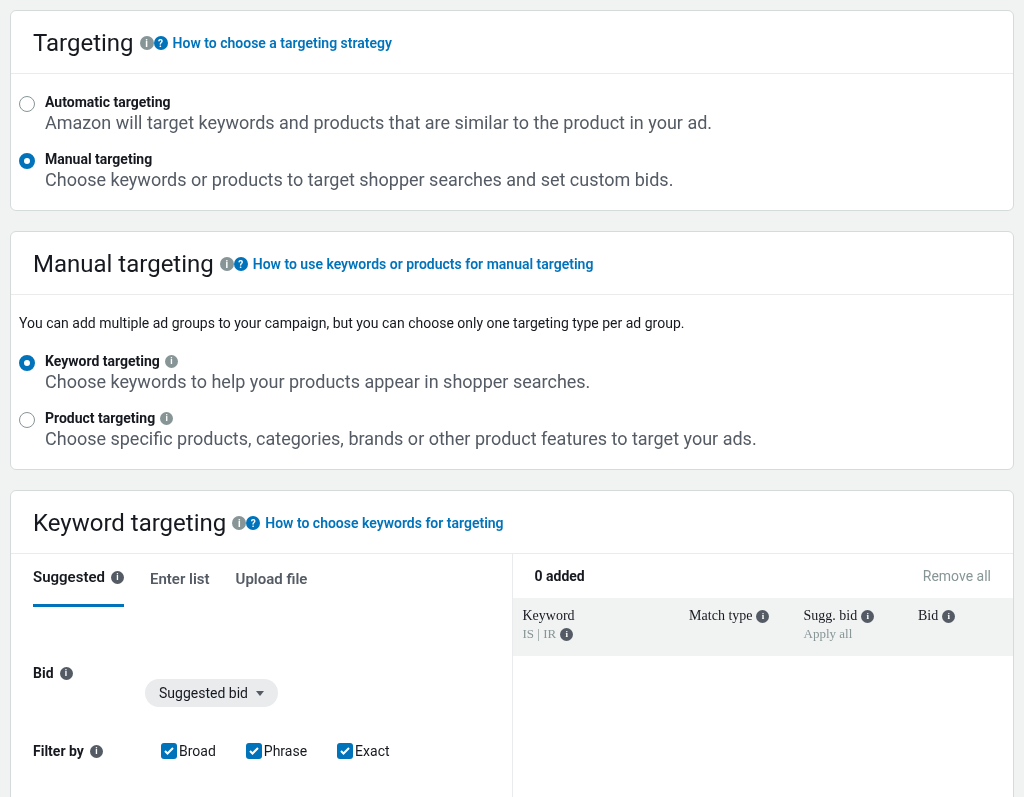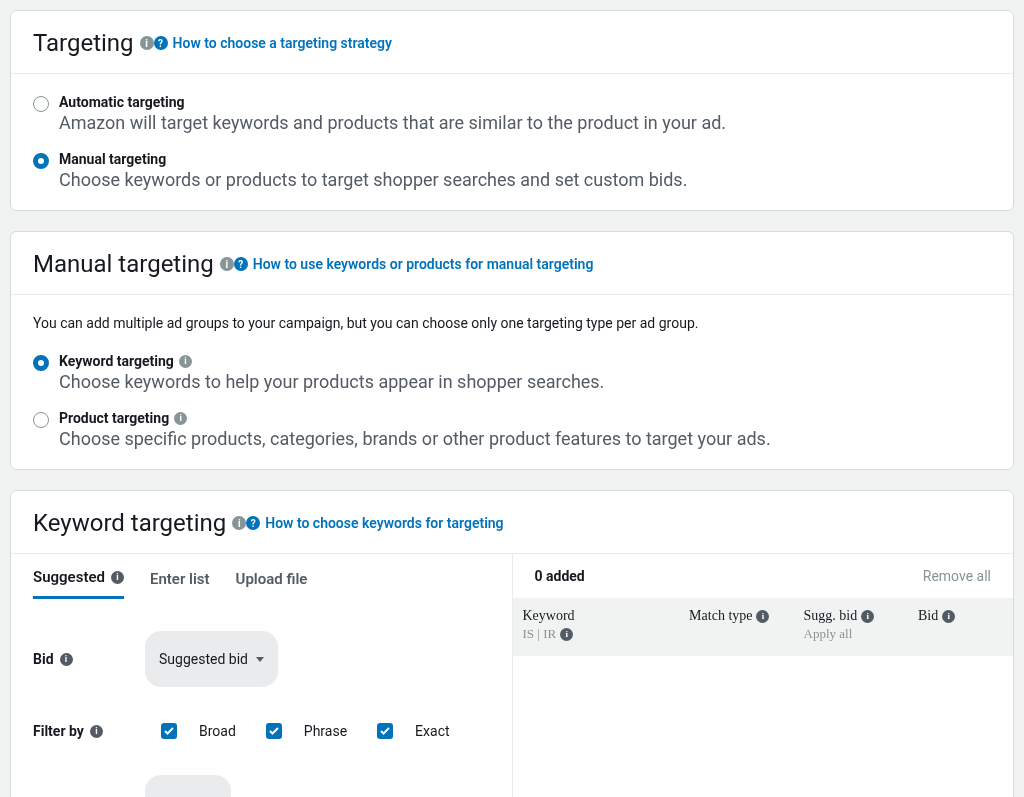--- a/index.html
+++ b/index.html
@@ -67,21 +67,21 @@
     }
     .info-icon.small {
       width: 13px;
       height: 13px;
       font-size: 9px;
     }
     .info-icon.dark {
       background: #545b64;
     }
     .panel-body {
-      padding: 20px 22px;
+      padding: 20px 8px;
     }
     .intro-text {
       color: #16191f;
       margin-bottom: 22px;
     }
     .radio-row {
       display: flex;
       align-items: flex-start;
       gap: 10px;
       margin-bottom: 18px;
@@ -134,21 +134,21 @@
     .tabs {
       display: flex;
       gap: 26px;
       padding: 14px 22px 0 22px;
       align-items: center;
     }
     .tab {
       font-size: 15px;
       font-weight: 600;
       color: #545b64;
-      padding-bottom: 10px;
+      padding-bottom: 18px;
       cursor: pointer;
       display: flex;
       align-items: center;
       gap: 6px;
     }
     .tab.active {
       color: #16191f;
       border-bottom: 3px solid #0073bb;
     }
 
@@ -167,40 +167,41 @@
     }
     .control-content {
       display: flex;
       align-items: center;
       gap: 14px;
     }
 
     .pill-select {
       background: #e9ebed;
       border-radius: 16px;
-      padding: 20px 14px;
+      padding: 6px 14px;
       font-size: 14px;
       color: #16191f;
       display: flex;
       align-items: center;
       gap: 8px;
       cursor: pointer;
+      margin-top: 40px;
     }
     .chevron-down {
       width: 0;
       height: 0;
       border-left: 4px solid transparent;
       border-right: 4px solid transparent;
       border-top: 5px solid #545b64;
     }
 
     .checkbox-item {
       display: flex;
       align-items: center;
-      gap: 22px;
+      gap: 2px;
       cursor: pointer;
       padding-left: 16px;
     }
     .checkbox {
       width: 16px;
       height: 16px;
       background: #0073bb;
       border-radius: 3px;
       display: flex;
       align-items: center;

